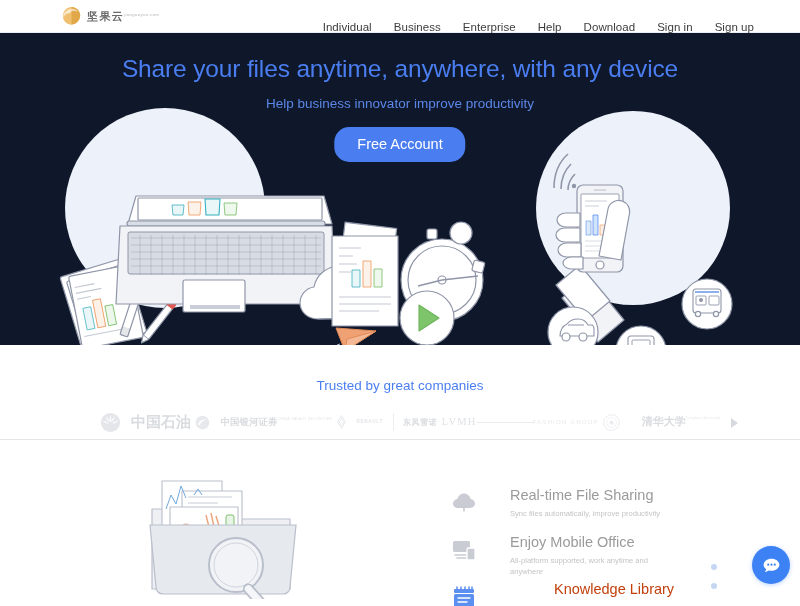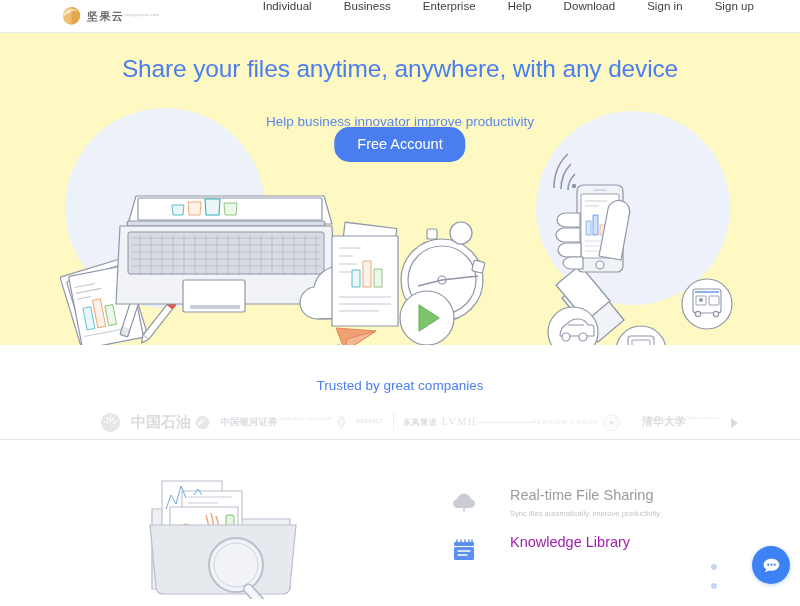--- a/index.html
+++ b/index.html
@@ -27,42 +27,42 @@
   .logo-txt { display: flex; flex-direction: row; line-height: 1; }
   .logo-cn {
     font-size: 11px; color: #6b6b6b; letter-spacing: 1.4px;
     font-family: "DejaVu Sans", sans-serif; font-weight: 700;
   }
   .logo-url {
     font-size: 4.4px; color: #b6b6b6; letter-spacing: .3px; margin-top: 2px;
   }
   .nav {
     position: absolute; right: 46px; top: 0;
-    height: 33px; display: flex; align-items: flex-start; gap: 10px;
+    height: 33px; display: flex; align-items: flex-end; gap: 0;
   }
   .nav-item {
     font-size: 11.5px; color: #3d3d3d; padding: 0 11px;
     cursor: pointer; white-space: nowrap; letter-spacing: .05px;
   }
   .nav-item:last-child { padding-right: 0; }
 
   
   .hero {
     position: absolute; top: 33px; left: 0;
     width: 800px; height: 312px;
-    background: #fef9c3;
+    background: #0f172a;
     overflow: hidden;
   }
   .hero-title {
     position: absolute; top: 22px; left: 0; width: 800px;
     text-align: center; font-size: 24.5px; color: #4a7ef0;
     font-weight: 400; letter-spacing: -.15px;
   }
   .hero-sub {
-    position: absolute; top: 81px; left: 0; width: 800px;
+    position: absolute; top: 63px; left: 0; width: 800px;
     text-align: center; font-size: 13.5px; color: #5b87e8;
     font-weight: 400;
   }
   .cta {
     position: absolute; top: 94px; left: 50%;
     transform: translateX(-50%);
     background: #4a7ef0; color: #fff;
     font-size: 14.5px; padding: 9px 23px 10px;
     border: none; border-radius: 15px; cursor: pointer;
     font-family: "Liberation Sans", sans-serif;
@@ -109,21 +109,21 @@
   }
   .feat-art { position: absolute; left: 140px; top: 28px; }
   .feat-list { position: absolute; left: 452px; top: 46px; width: 260px; }
   .feat-row { position: relative; height: 47px; }
   .feat-icon { position: absolute; left: 0; top: 5px; width: 24px; height: 22px; }
   .feat-title {
     position: absolute; left: 58px; top: 0;
     font-size: 14.5px; color: #9b9b9b; font-weight: 400;
     white-space: nowrap; cursor: pointer;
   }
-  .feat-title.active { color: #a21caf; }
+  .feat-title.active { color: #c2410c; margin-left: 44px; }
   .feat-desc {
     position: absolute; left: 58px; top: 21px;
     font-size: 7.6px; color: #c4c4c4; line-height: 1.45;
     width: 160px;
   }
   .dots { position: absolute; right: 83px; top: 123px; }
   .dot {
     width: 6px; height: 6px; border-radius: 50%;
     background: #c5d6f5; margin-bottom: 13px; cursor: pointer;
   }
@@ -430,20 +430,29 @@
       <div class="feat-row">
         <svg class="feat-icon" viewBox="0 0 24 22">
           <path d="M6 16c-3 0-5-2-5-4.6C1 9 3 7 5.4 6.9 6.2 3.6 9 1.5 12 1.5c3.2 0 6 2.4 6.6 5.6 2.5.3 4.4 2.3 4.4 4.5 0 2.5-2.2 4.4-5 4.4z" fill="#c9ccd2"></path>
           <path d="M12 13v6" stroke="#c9ccd2" stroke-width="1.6" stroke-linecap="round" fill="none"></path>
           <path d="M9.4 15L12 12.4 14.6 15" stroke="#c9ccd2" stroke-width="1.6" fill="none" stroke-linecap="round" stroke-linejoin="round"></path>
         </svg>
         <div class="feat-title">Real-time File Sharing</div>
         <div class="feat-desc">Sync files automatically, improve productivity</div>
       </div>
 
+      <div class="feat-row">
+        <svg class="feat-icon" viewBox="0 0 24 22">
+          <rect x="1" y="2" width="17" height="11" rx="1.5" fill="#c9ccd2"></rect>
+          <path d="M3 16h11M5 19h9" stroke="#c9ccd2" stroke-width="1.6" stroke-linecap="round"></path>
+          <rect x="15" y="9" width="8" height="12" rx="1.5" fill="#c9ccd2" stroke="#fff" stroke-width="1.3"></rect>
+        </svg>
+        <div class="feat-title">Enjoy Mobile Office</div>
+        <div class="feat-desc">All-platform supported, work anytime and anywhere</div>
+      </div>
 
       <div class="feat-row">
         <svg class="feat-icon" viewBox="0 0 24 22">
           <rect x="2" y="3" width="20" height="4" rx="1" fill="#5b8ff0"></rect>
           <path d="M5 3V1M9 3V1M13 3V1M17 3V1M20 3V1" stroke="#5b8ff0" stroke-width="1.5" stroke-linecap="round"></path>
           <rect x="2" y="8" width="20" height="13" rx="1.5" fill="#5b8ff0"></rect>
           <path d="M6 12h12M6 16h9" stroke="#ffffff" stroke-width="1.3" stroke-linecap="round"></path>
         </svg>
         <div class="feat-title active">Knowledge Library</div>
         <div class="feat-desc"></div>

